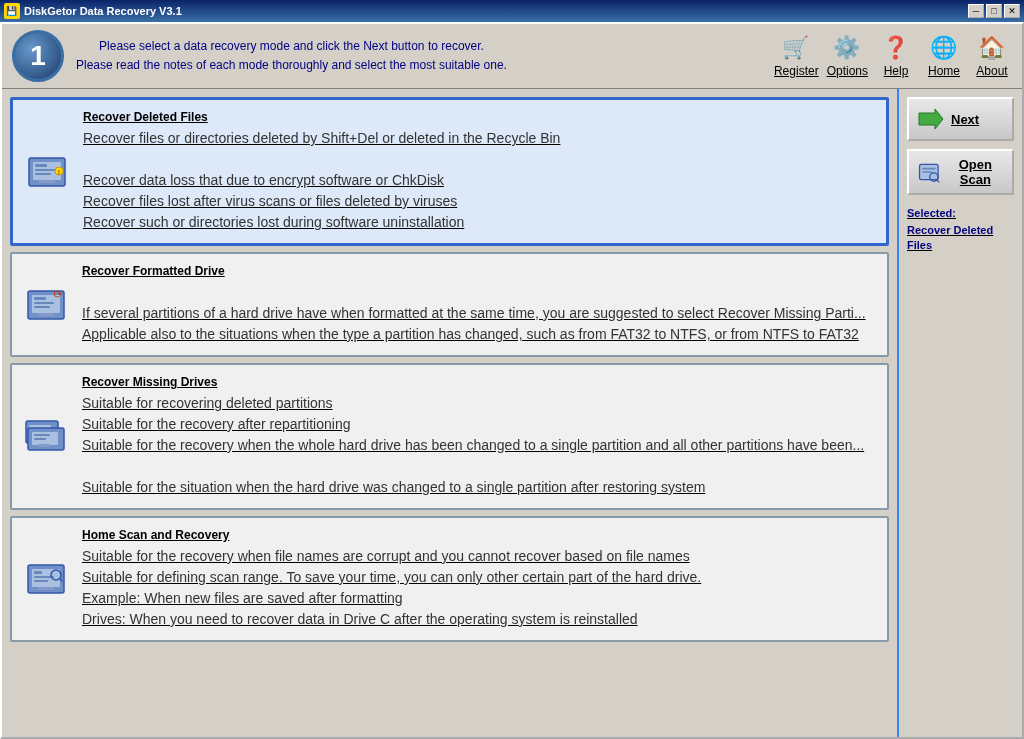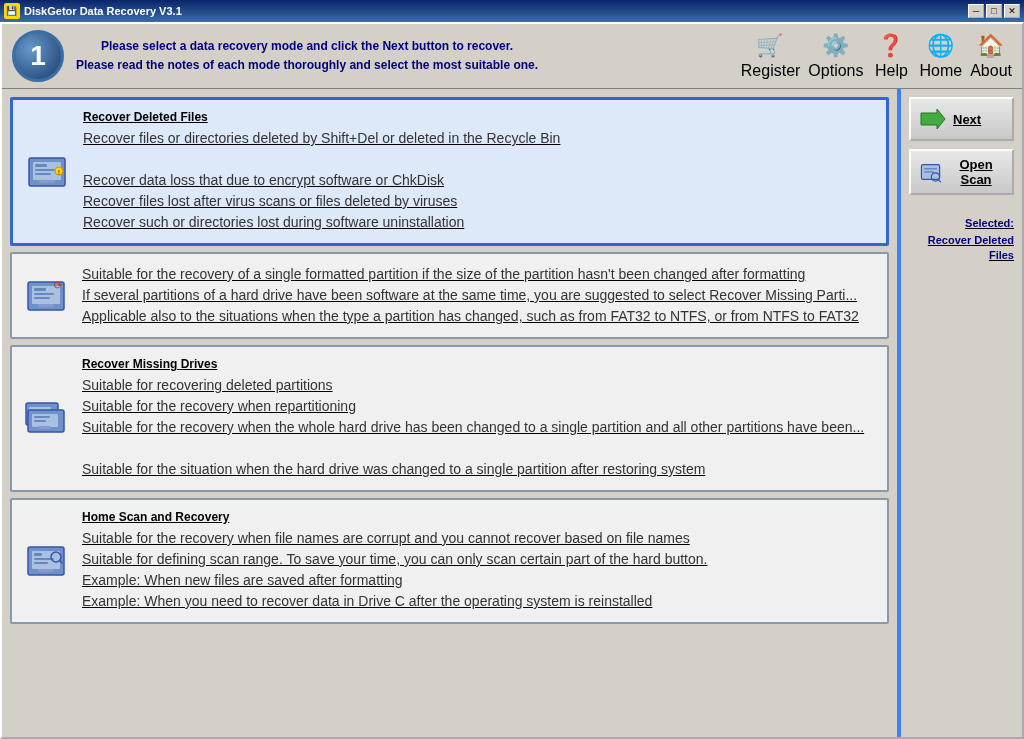--- a/index.html
+++ b/index.html
@@ -93,21 +93,21 @@
       border: 3px solid #3a6ea5;
       flex-shrink: 0;
     }
     .toolbar-text {
       text-align: center;
       flex: 1;
     }
     .toolbar-text p {
       font-size: 12px;
       color: #000080;
-      font-weight: bold;
+      font-weight: normal;
       line-height: 1.6;
     }
     .toolbar-icons {
       display: flex;
       gap: 8px;
       align-items: center;
     }
     .toolbar-icon-item {
       display: flex;
       flex-direction: column;
@@ -118,22 +118,23 @@
     }
     .toolbar-icon-img {
       width: 28px;
       height: 28px;
       display: flex;
       align-items: center;
       justify-content: center;
       font-size: 22px;
     }
     .toolbar-icon-label {
-      font-size: 16px;
+      font-size: 12px;
       color: #000;
+      text-decoration: underline;
     }
 
     
     .content-area {
       display: flex;
       flex: 1;
       overflow: hidden;
       text-decoration: underline;
     }
 
@@ -183,21 +184,21 @@
     .option-desc {
       font-size: 14px;
       color: #333;
       line-height: 1.5;
     }
 
     
     .right-panel {
       width: 125px;
       background: #d4d0c8;
-      border-left: 4px solid #3b82f6;
+      border-left: 2px solid #3b82f6;
       padding: 8px;
       display: flex;
       flex-direction: column;
       gap: 8px;
     }
 
     .action-btn {
       background: linear-gradient(to bottom, #e8e8e8, #c8c8c8);
       border: 2px outset #ffffff;
       padding: 6px 8px;
@@ -205,22 +206,22 @@
       display: flex;
       align-items: center;
       gap: 6px;
       width: 100%;
       font-size: 13px;
       font-weight: bold;
       color: #000;
     }
 
     .selected-info {
-      margin-top: 14px;
-      text-align: right;
+      margin-top: 4px;
+      text-align: left;
       font-size: 11px;
     }
     .selected-label {
       font-weight: bold;
       color: #000080;
       display: block;
       margin-bottom: 4px;
     }
     .selected-value {
       font-weight: bold;
@@ -319,23 +320,24 @@
             <rect x="4" y="8" width="36" height="28" rx="2" fill="#7090c8" stroke="#3355aa" stroke-width="1.5"></rect>
             <rect x="8" y="12" width="28" height="18" rx="1" fill="#aac0e0"></rect>
             <rect x="10" y="14" width="12" height="3" rx="1" fill="#6688bb"></rect>
             <rect x="10" y="19" width="20" height="2" rx="1" fill="#6688bb"></rect>
             <rect x="10" y="23" width="16" height="2" rx="1" fill="#6688bb"></rect>
             <rect x="14" y="30" width="16" height="3" rx="1" fill="#8899cc"></rect>
             <text x="34" y="15" text-anchor="middle" font-size="11" fill="#cc3300">⟳</text>
           </svg>
         </div>
         <div class="option-content">
+          <div class="option-title">Recover Formatted Drive</div>
           <div class="option-desc">
-            <span>Suitable for the recovery of a single formatted partition if the size of the partition hasn't been changed after formatting</span><br>
-            <span>If several partitions of a hard drive have been software at the same time, you are suggested to select Recover Missing Parti...</span><br>
+            <br>
+            <span>If several partitions of a hard drive have when formatted at the same time, you are suggested to select Recover Missing Parti...</span><br>
             <span>Applicable also to the situations when the type a partition has changed, such as from FAT32 to NTFS, or from NTFS to FAT32</span>
           </div>
         </div>
       </div>
 
       <div class="option-card">
         <div class="option-icon">
           <svg class="disk-svg" viewBox="0 0 44 44" xmlns="http://www.w3.org/2000/svg">
             <rect x="2" y="6" width="32" height="22" rx="2" fill="#7090c8" stroke="#3355aa" stroke-width="1.5"></rect>
             <rect x="5" y="10" width="22" height="12" rx="1" fill="#aac0e0"></rect>
@@ -344,21 +346,21 @@
             <rect x="8" y="17" width="26" height="13" rx="1" fill="#aac0e0"></rect>
             <rect x="10" y="19" width="16" height="2" rx="1" fill="#6688bb"></rect>
             <rect x="10" y="23" width="12" height="2" rx="1" fill="#6688bb"></rect>
             <rect x="14" y="29" width="12" height="3" rx="1" fill="#8899cc"></rect>
           </svg>
         </div>
         <div class="option-content">
           <div class="option-title">Recover Missing Drives</div>
           <div class="option-desc">
             <span>Suitable for recovering deleted partitions</span><br>
-            <span>Suitable for the recovery when repartitioning</span><br>
+            <span>Suitable for the recovery after repartitioning</span><br>
             <span>Suitable for the recovery when the whole hard drive has been changed to a single partition and all other partitions have been...</span><br>
             <br>
             <span>Suitable for the situation when the hard drive was changed to a single partition after restoring system</span>
           </div>
         </div>
       </div>
 
       <div class="option-card">
         <div class="option-icon">
           <svg class="disk-svg" viewBox="0 0 44 44" xmlns="http://www.w3.org/2000/svg">
@@ -369,23 +371,23 @@
             <rect x="10" y="23" width="14" height="2" rx="1" fill="#6688bb"></rect>
             <rect x="14" y="30" width="16" height="3" rx="1" fill="#8899cc"></rect>
             <circle cx="32" cy="18" r="5" fill="none" stroke="#3355aa" stroke-width="1.5"></circle>
             <line x1="35.5" y1="21.5" x2="38" y2="24" stroke="#3355aa" stroke-width="1.5" stroke-linecap="round"></line>
           </svg>
         </div>
         <div class="option-content">
           <div class="option-title">Home Scan and Recovery</div>
           <div class="option-desc">
             <span>Suitable for the recovery when file names are corrupt and you cannot recover based on file names</span><br>
-            <span>Suitable for defining scan range. To save your time, you can only scan certain part of the hard button.</span><br>
+            <span>Suitable for defining scan range. To save your time, you can only other certain part of the hard drive.</span><br>
             <span>Example: When new files are saved after formatting</span><br>
-            <span>Example: When you need to recover data in Drive C after the operating system is reinstalled</span>
+            <span>Drives: When you need to recover data in Drive C after the operating system is reinstalled</span>
           </div>
         </div>
       </div>
 
     </div>
 
     <div class="right-panel">
 
       <button class="action-btn">
         <svg width="28" height="28" viewBox="0 0 28 28" xmlns="http://www.w3.org/2000/svg">

